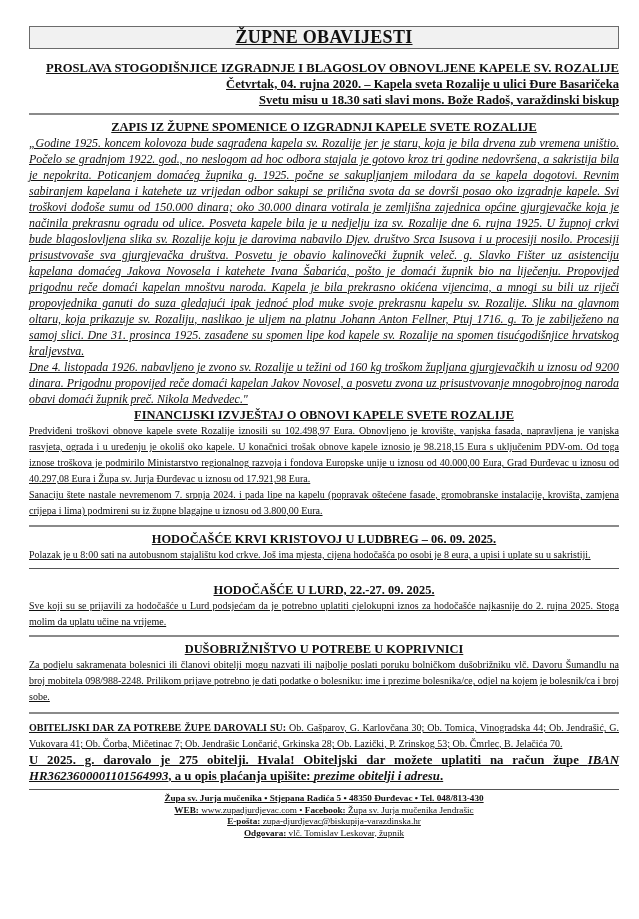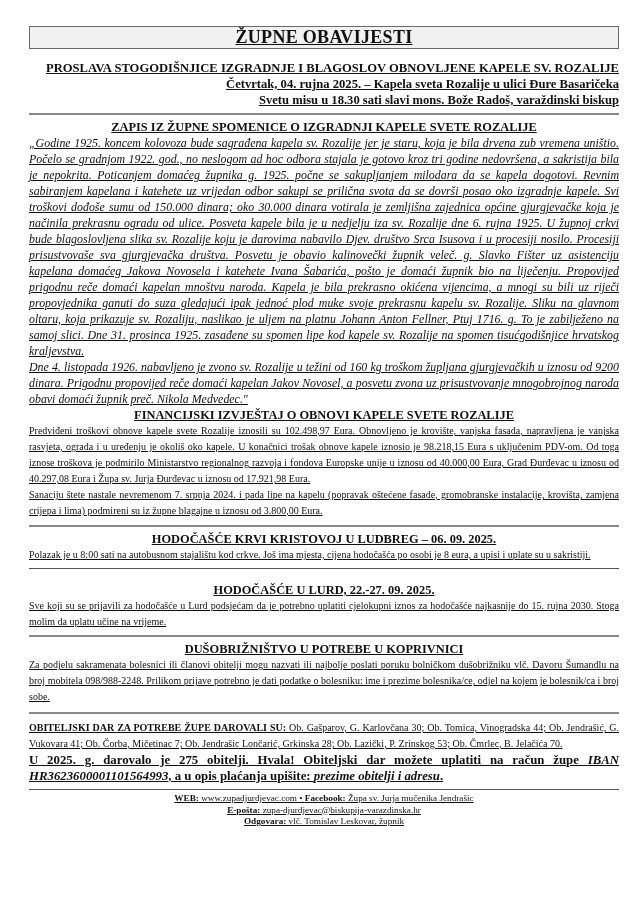--- a/index.html
+++ b/index.html
@@ -30,21 +30,21 @@
 </style>
 </head>
 <body>
 
 <div class="page">
 
   <div class="masthead">ŽUPNE OBAVIJESTI</div>
 
   <div class="intro">
     <div>PROSLAVA STOGODIŠNJICE IZGRADNJE I BLAGOSLOV OBNOVLJENE KAPELE SV. ROZALIJE</div>
-    <div>Četvrtak, 04. rujna 2025. – Kapela sveta Rozalije u ulici Đure Basaričeka</div>
+    <div>Četvrtak, 04. rujna 2020. – Kapela sveta Rozalije u ulici Đure Basaričeka</div>
     <div>Svetu misu u 18.30 sati slavi mons. Bože Radoš, varaždinski biskup</div>
   </div>
 
   <div class="rule" style="margin-top:5px;"></div>
 
   <div>
     <div class="sec-title">ZAPIS IZ ŽUPNE SPOMENICE O IZGRADNJI KAPELE SVETE ROZALIJE</div>
     <div class="body italic">„Godine 1925. koncem kolovoza bude sagrađena kapela sv. Rozalije jer je staru, koja je bila drvena zub vremena uništio. Počelo se gradnjom 1922. god., no neslogom ad hoc odbora stajala je gotovo kroz tri godine nedovršena, a sakristija bila je nepokrita. Poticanjem domaćeg župnika g. 1925. počne se sakupljanjem milodara da se kapela dogotovi. Revnim sabiranjem kapelana i katehete uz vrijedan odbor sakupi se prilična svota da se dovrši posao oko izgradnje kapele. Svi troškovi dođoše sumu od 150.000 dinara; oko 30.000 dinara votirala je zemljišna zajednica općine gjurgjevačke koja je načinila prekrasnu ogradu od ulice. Posveta kapele bila je u nedjelju iza sv. Rozalije dne 6. rujna 1925. U župnoj crkvi bude blagoslovljena slika sv. Rozalije koju je darovima nabavilo Djev. društvo Srca Isusova i u procesiji nosilo. Procesiji prisustvovaše sva gjurgjevačka društva. Posvetu je obavio kalinovečki župnik veleč. g. Slavko Fišter uz asistenciju kapelana domaćeg Jakova Novosela i katehete Ivana Šabarića, pošto je domaći župnik bio na liječenju. Propovijed prigodnu reče domaći kapelan mnoštvu naroda. Kapela je bila prekrasno okićena vijencima, a mnogi su bili uz riječi propovjednika ganuti do suza gledajući ipak jednoć plod muke svoje prekrasnu kapelu sv. Rozalije. Sliku na glavnom oltaru, koja prikazuje sv. Rozaliju, naslikao je uljem na platnu Johann Anton Fellner, Ptuj 1716. g. To je zabilježeno na samoj slici. Dne 31. prosinca 1925. zasađene su spomen lipe kod kapele sv. Rozalije na spomen tisućgodišnjice hrvatskog kraljevstva.</div>
     <div class="body italic">Dne 4. listopada 1926. nabavljeno je zvono sv. Rozalije u težini od 160 kg troškom župljana gjurgjevačkih u iznosu od 9200 dinara. Prigodnu propovijed reče domaći kapelan Jakov Novosel, a posvetu zvona uz prisustvovanje mnogobrojnog naroda obavi domaći župnik preč. Nikola Medvedec."</div>
   </div>
@@ -59,38 +59,39 @@
 
   <div>
     <div class="sec-title">HODOČAŠĆE KRVI KRISTOVOJ U LUDBREG – 06. 09. 2025.</div>
     <div class="body">Polazak je u 8:00 sati na autobusnom stajalištu kod crkve. Još ima mjesta, cijena hodočašća po osobi je 8 eura, a upisi i uplate su u sakristiji.</div>
   </div>
 
   <div class="rule dark" style="margin-top:5px;"></div>
 
   <div>
     <div class="sec-title" style="margin-top:13px;">HODOČAŠĆE U LURD, 22.-27. 09. 2025.</div>
-    <div class="body">Sve koji su se prijavili za hodočašće u Lurd podsjećam da je potrebno uplatiti cjelokupni iznos za hodočašće najkasnije do 15. rujna 2030. Stoga molim da uplatu učine na vrijeme.</div>
+    <div class="body">Sve koji su se prijavili za hodočašće u Lurd podsjećam da je potrebno uplatiti cjelokupni iznos za hodočašće najkasnije do 2. rujna 2025. Stoga molim da uplatu učine na vrijeme.</div>
   </div>
 
   <div class="rule" style="margin-top:5px;"></div>
 
   <div>
     <div class="sec-title" style="margin-top:3px;">DUŠOBRIŽNIŠTVO U POTREBE U KOPRIVNICI</div>
     <div class="body"><span>Za podjelu sakramenata bolesnici ili članovi obitelji mogu nazvati ili </span><span class="u">najbolje poslati poruku</span><span> bolničkom dušobrižniku vlč. Davoru Šumandlu na broj mobitela 098/988-2248. Prilikom prijave potrebno je dati podatke o bolesniku: ime i prezime bolesnika/ce, odjel na kojem je bolesnik/ca i broj sobe.</span></div>
   </div>
 
   <div class="rule" style="margin-top:7px; margin-bottom:6px;"></div>
 
   <div>
     <div class="body"><span class="b">OBITELJSKI DAR ZA POTREBE ŽUPE DAROVALI SU:</span><span> Ob. Gašparov, G. Karlovčana 30; Ob. Tomica, Vinogradska 44; Ob. Jendrašić, G. Vukovara 41; Ob. Čorba, Mičetinac 7; Ob. Jendrašic Lončarić, Grkinska 28; Ob. Lazički, P. Zrinskog 53; Ob. Čmrlec, B. Jelačića 70.</span></div>
     <div class="body b" style="font-size:12.8px;"><span>U 2025. g. darovalo je 275 obitelji. Hvala! Obiteljski dar možete uplatiti na račun župe </span><span class="i">IBAN HR3623600001101564993</span><span>, a u opis plaćanja upišite: </span><span class="i">prezime obitelji i adresu</span><span>.</span></div>
   </div>
 
   <div class="rule dark" style="margin-top:5px; margin-bottom:2px;"></div>
 
   <div class="footer">
+    <div class="b">Župa sv. Jurja mučenika • Stjepana Radića 5 • 48350 Đurđevac • Tel. 048/813-430</div>
     <div><span class="b">WEB:</span><span> www.zupadjurdjevac.com • </span><span class="b">Facebook:</span><span> Župa sv. Jurja mučenika Jendrašic</span></div>
     <div><span class="b">E-pošta:</span><span> zupa-djurdjevac@biskupija-varazdinska.hr</span></div>
     <div><span class="b">Odgovara:</span><span> vlč. Tomislav Leskovar, župnik</span></div>
   </div>
 
 </div>
 
 </body></html>

